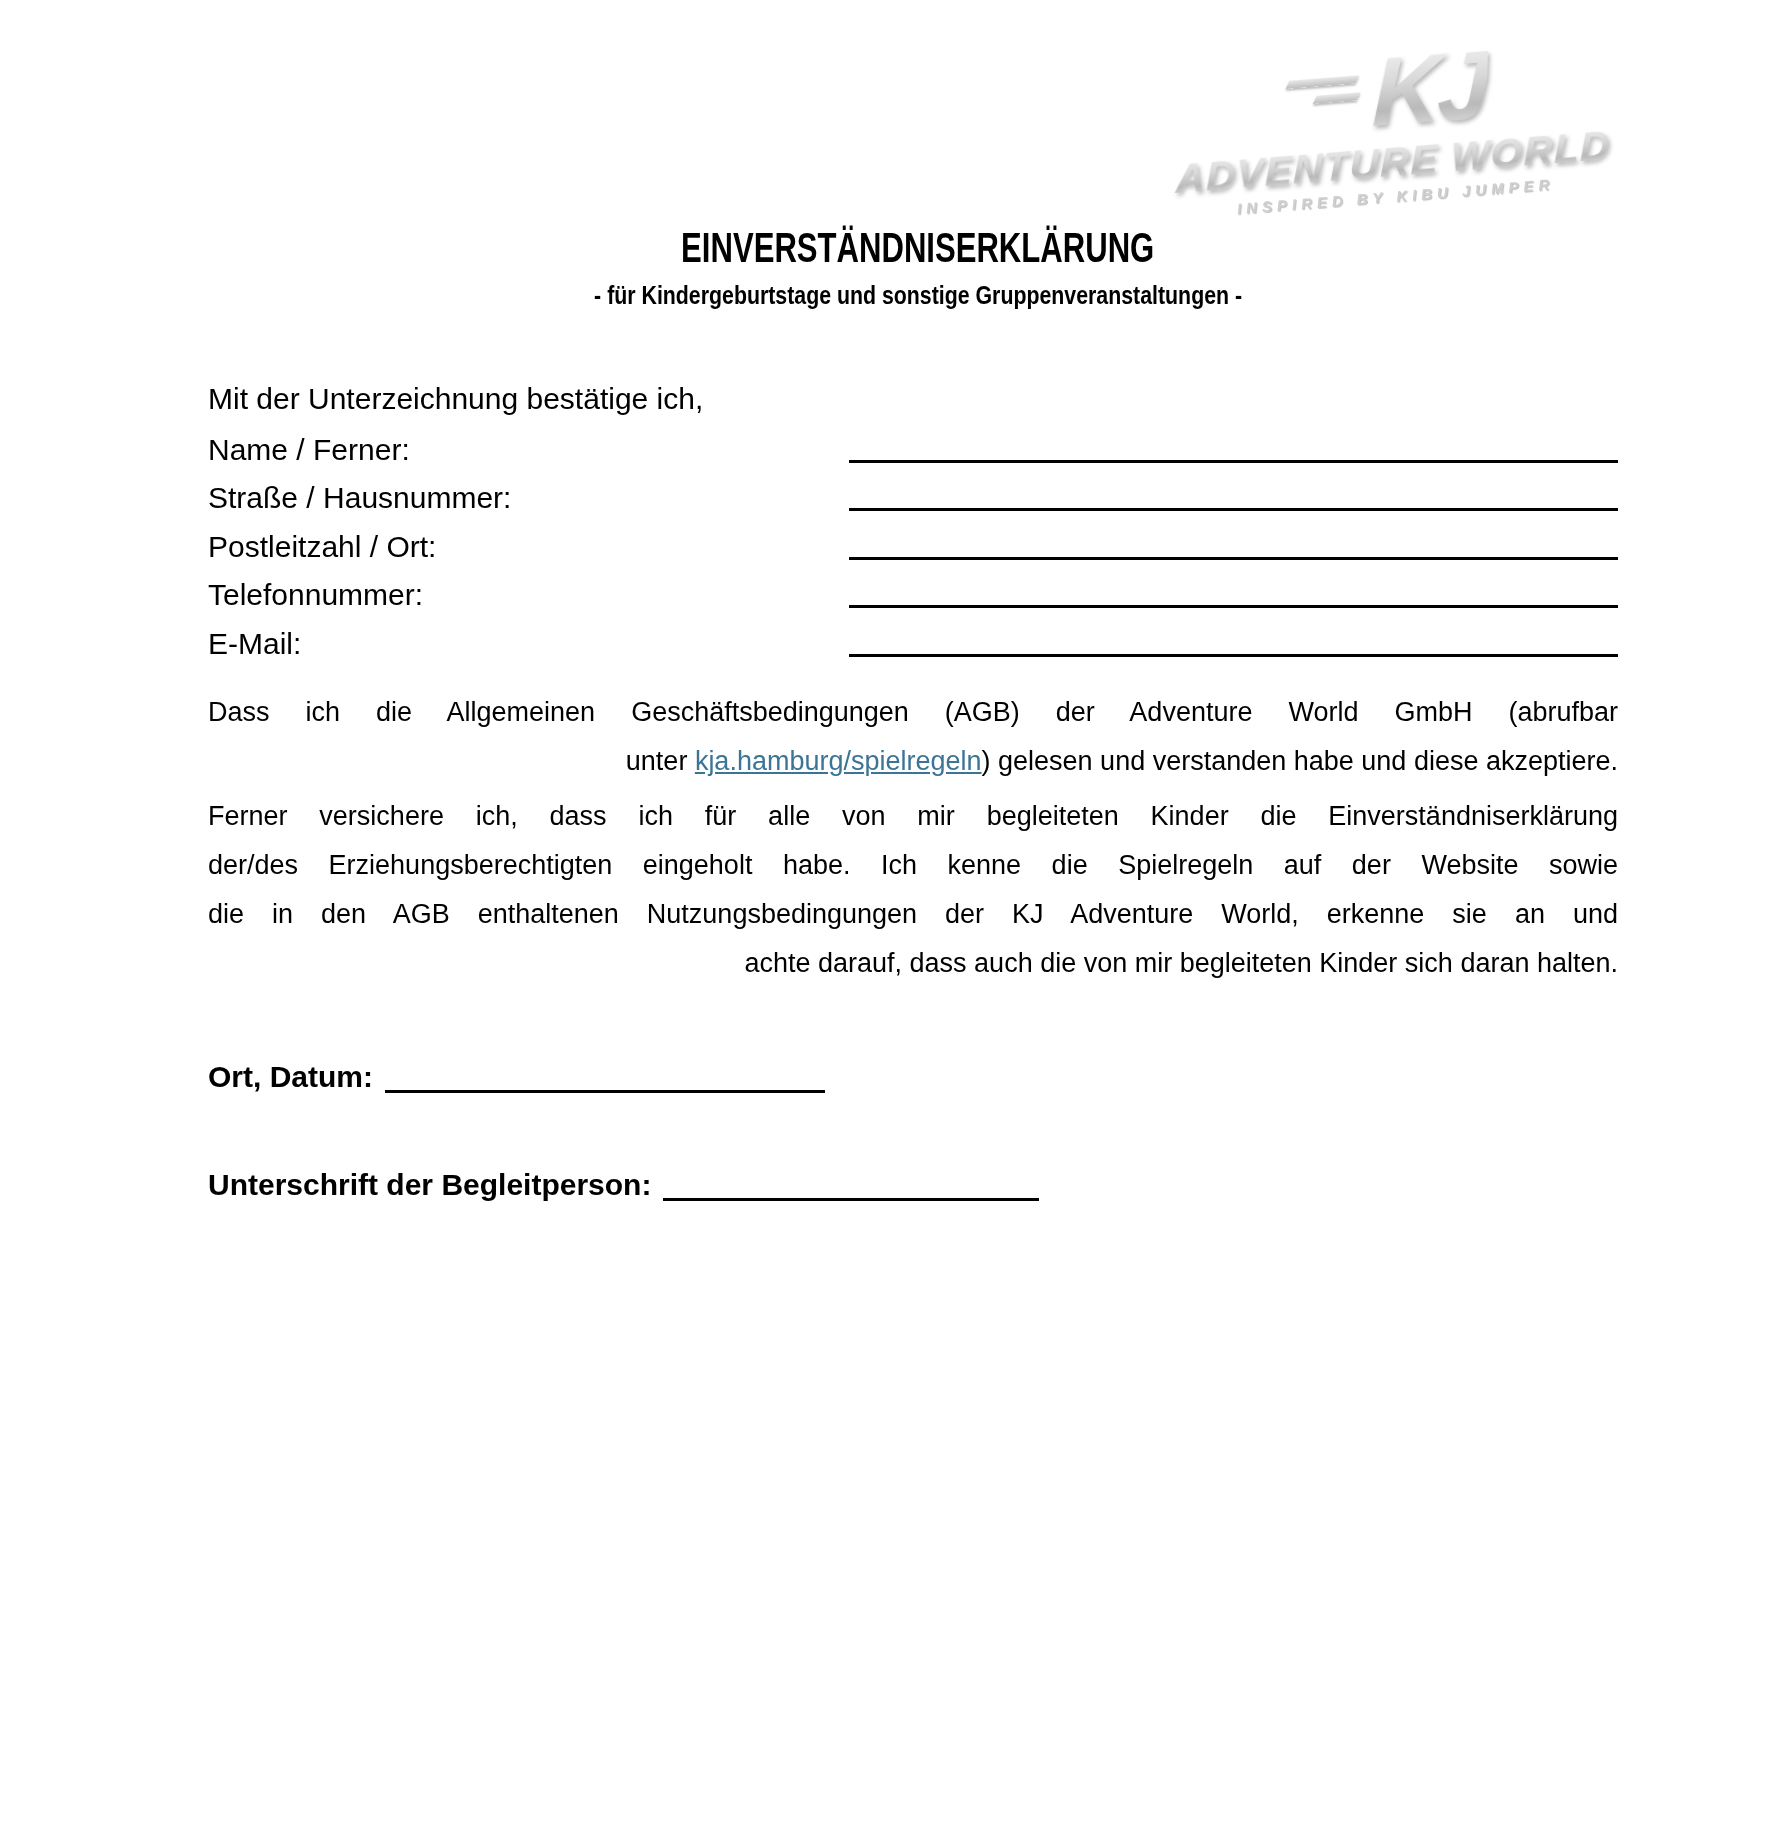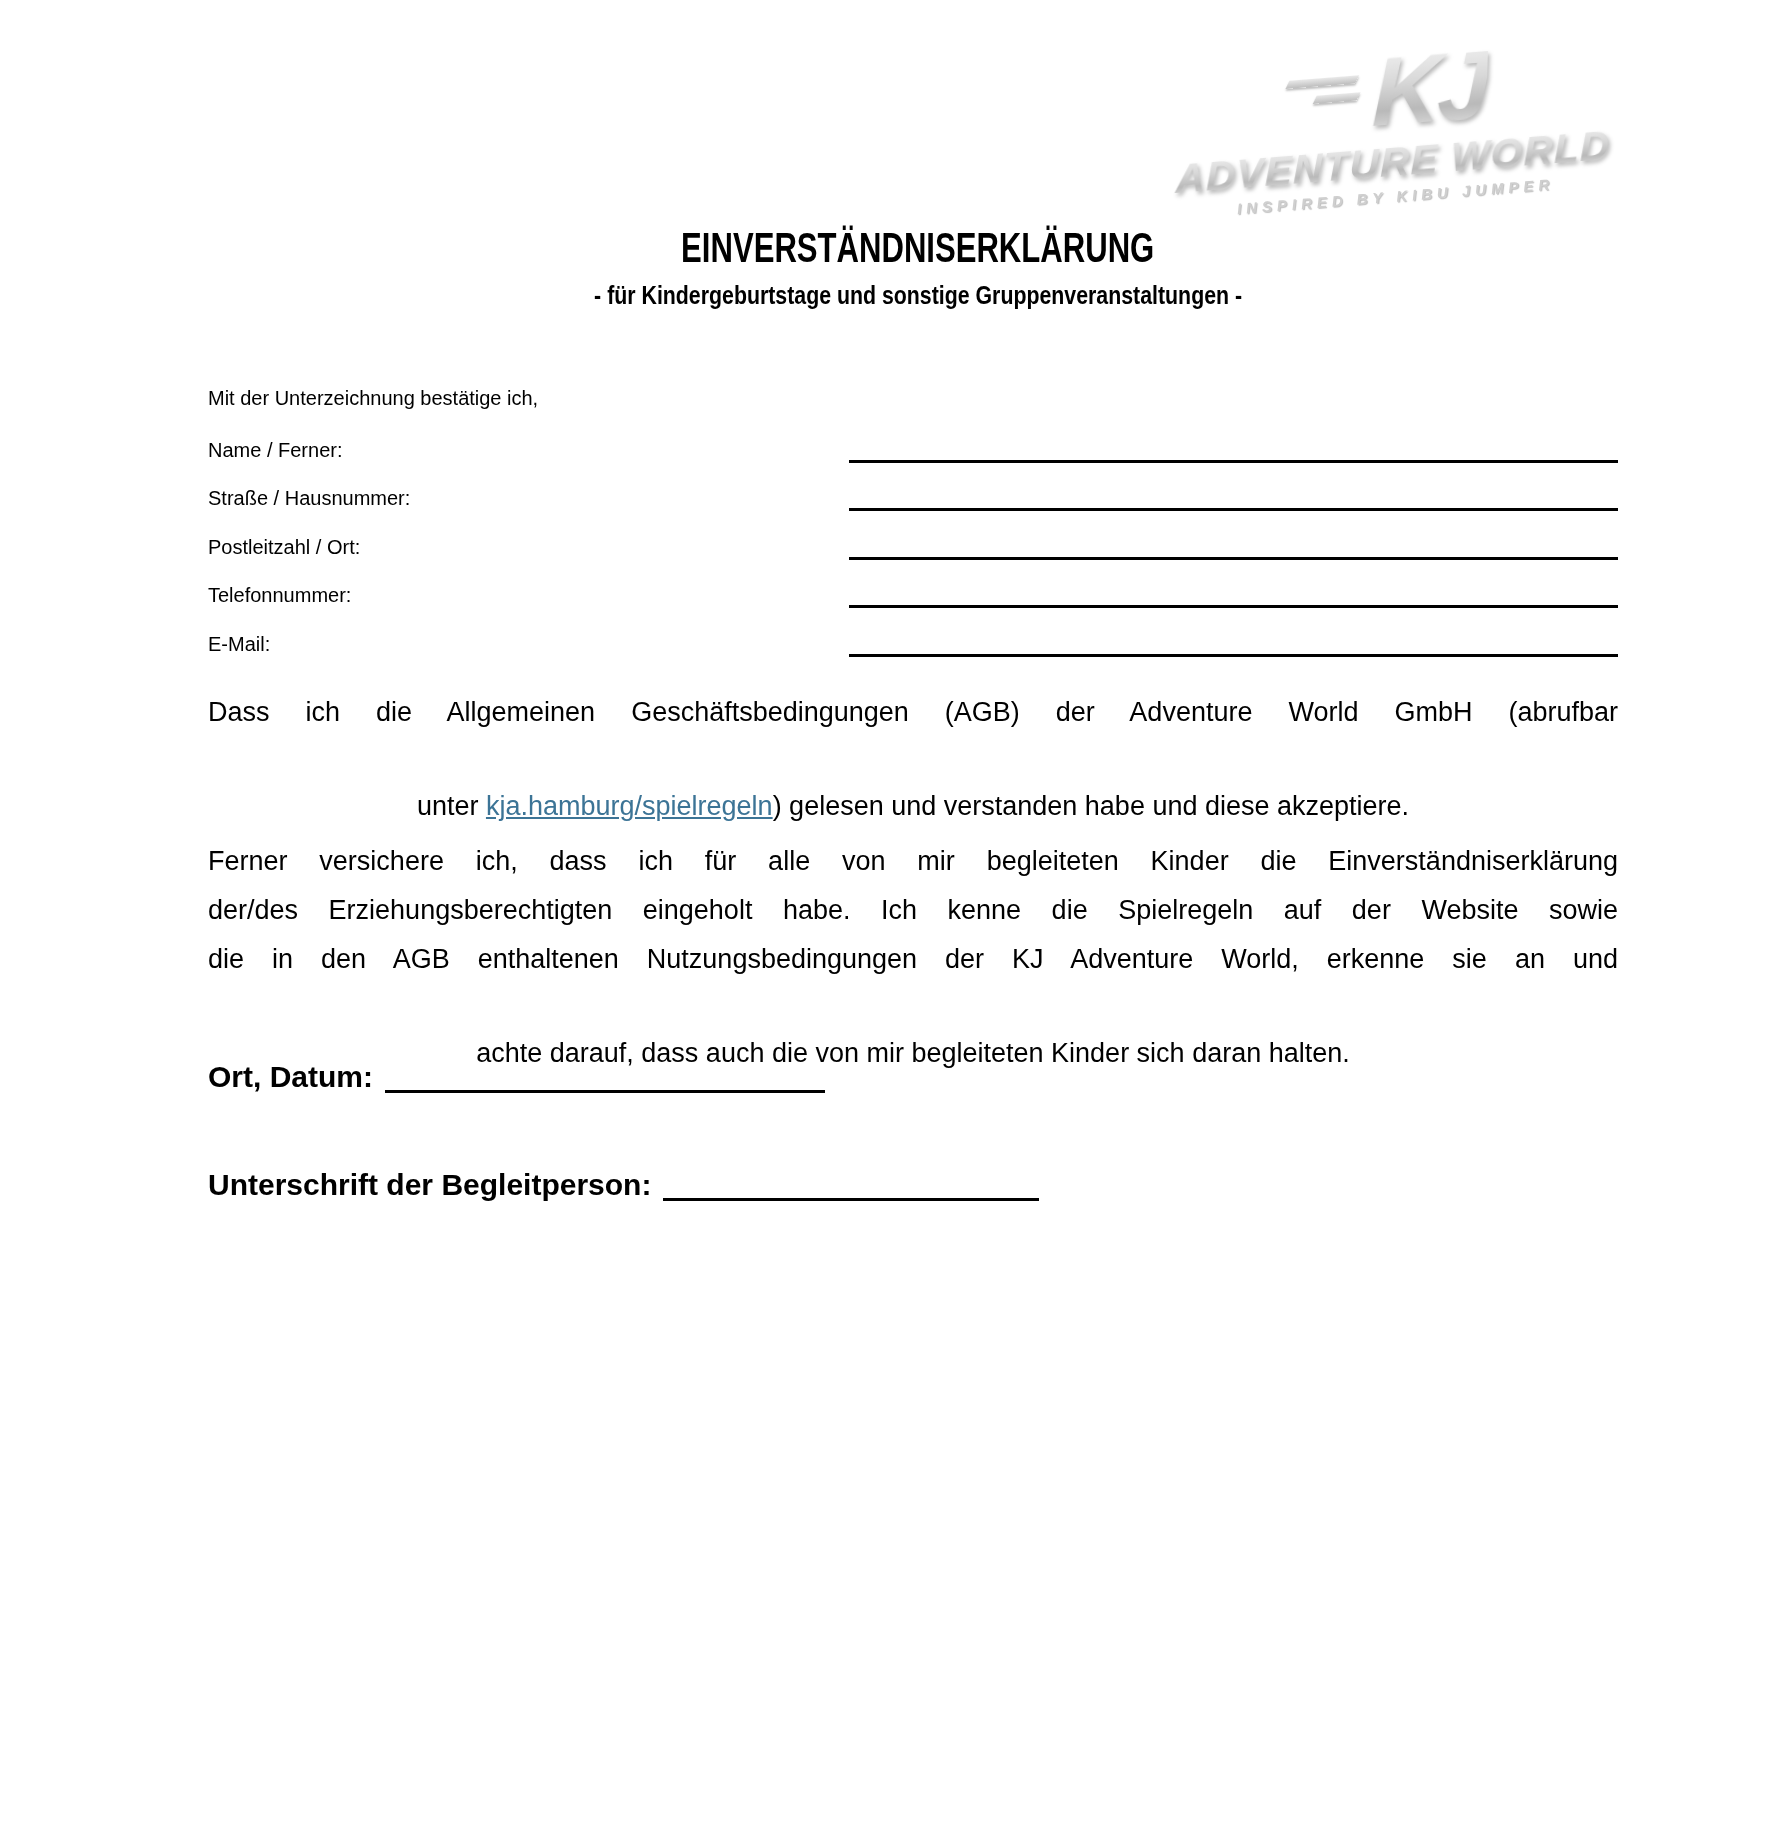--- a/index.html
+++ b/index.html
@@ -53,30 +53,30 @@
   }
   .subtitle{
     display:block;margin-top:6px;
   }
   .subtitle>span{
     display:inline-block;font-size:26px;line-height:34px;font-weight:700;
     transform:scaleX(0.82);transform-origin:center;white-space:nowrap;
   }
 
   
-  .form-block{position:absolute;top:374px;left:208px;width:1410px;font-size:20px;}
+  .form-block{position:absolute;top:374px;left:208px;width:1410px;font-size:30px;}
   .intro-row{height:49px;line-height:49px;white-space:nowrap;}
   .field-row{display:flex;height:48.5px;align-items:flex-end;}
   .field-label{flex:0 0 641px;line-height:44px;white-space:nowrap;}
   .field-line{flex:1;border-bottom:3px solid #000;margin-bottom:9px;height:0;cursor:text;}
 
   
   .body-block{position:absolute;top:688px;left:208px;width:1410px;font-size:27px;line-height:49px;}
   .jline{text-align:justify;text-align-last:justify;white-space:normal;}
-  .lline{text-align:center;margin-top:45px;}
+  .lline{text-align:right;}
   .para2{margin-top:6px;}
   a.doc-link{color:#3C7496;text-decoration:underline;cursor:pointer;}
 
   
   .sign-row{position:absolute;left:208px;font-size:30px;font-weight:700;white-space:nowrap;}
   .sign-row.ort{top:1060px;}
   .sign-row.unterschrift{top:1168px;}
   .sign-line{
     display:inline-block;border-bottom:3px solid #000;height:0;
     vertical-align:baseline;margin-left:12px;transform:translateY(6px);cursor:text;

